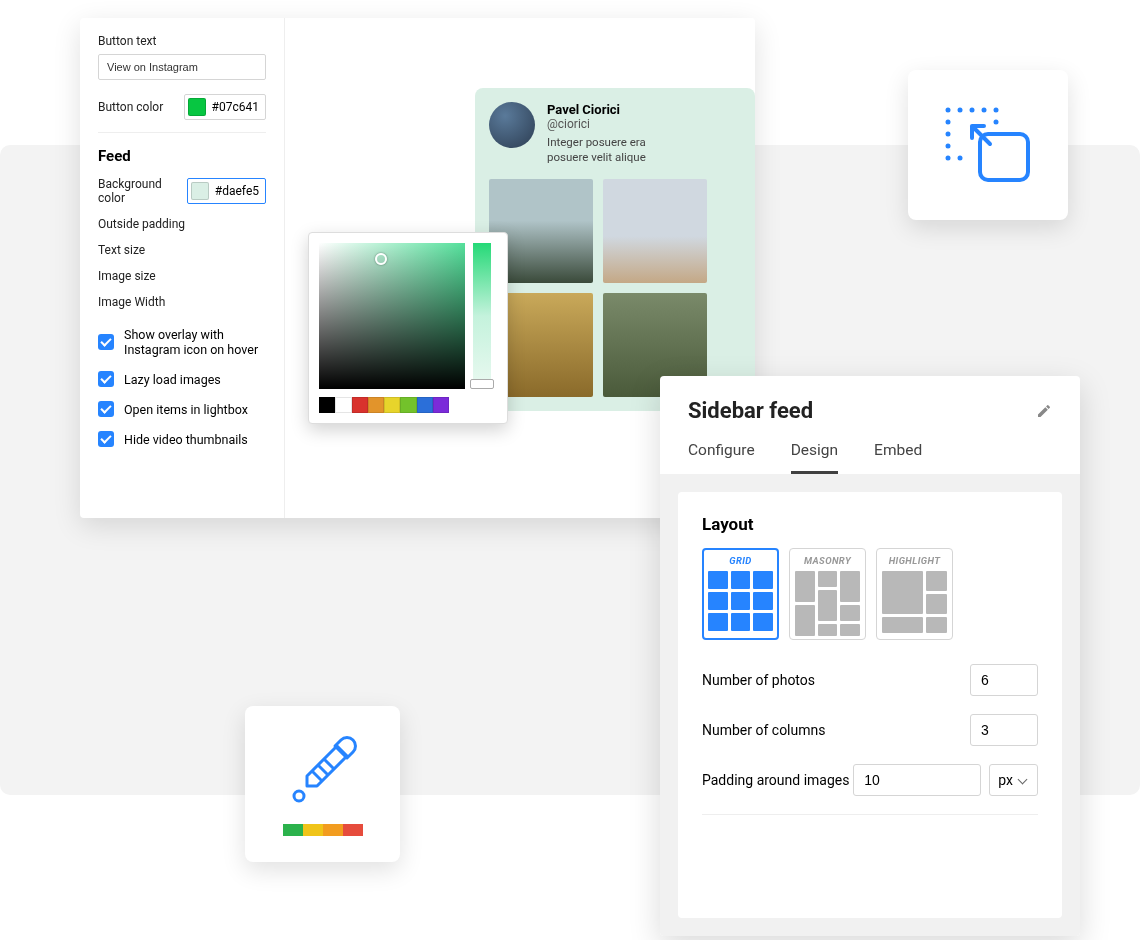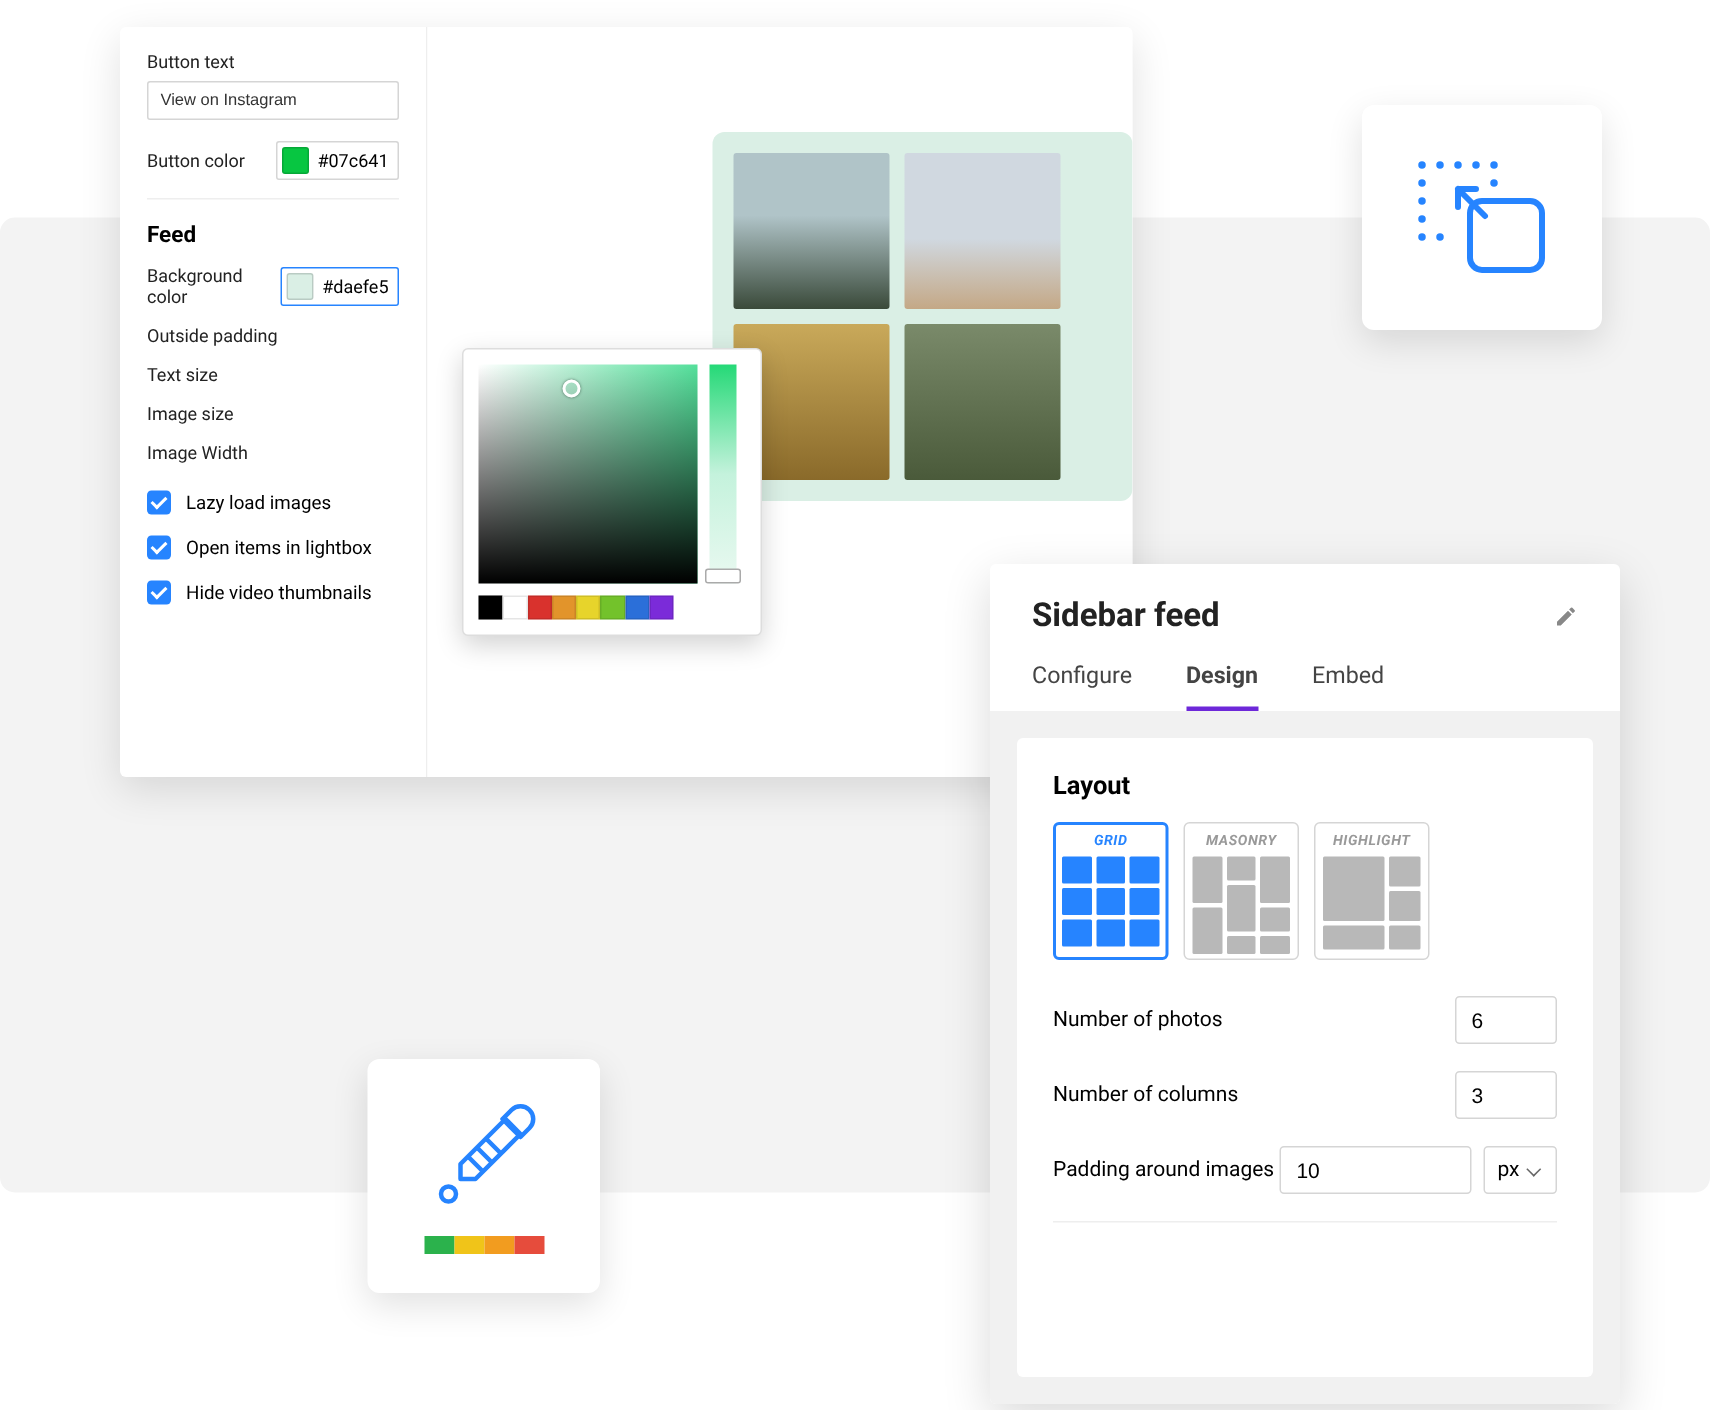--- a/index.html
+++ b/index.html
@@ -258,22 +258,22 @@
     display: flex;
     gap: 36px;
   }
   .tab {
     font-size: 15.5px;
     color: #444;
     padding-bottom: 12px;
     cursor: pointer;
   }
   .tab.active {
-    font-weight: 700;
-    border-bottom: 3px solid #6d28d9;
+    font-weight: 400;
+    border-bottom: 3px solid #404040;
   }
   .panel2-body-bg {
     background: #f1f1f1;
     flex: 1;
     padding: 18px;
   }
   .panel2-body {
     background: #fff;
     border-radius: 4px;
     padding: 22px 24px;
@@ -473,34 +473,49 @@
       </div>
     <div class="row">
         <div class="label-sm" style="margin-bottom:0">Image size</div>
       </div>
     <div class="row" style="margin-bottom:18px">
         <div class="label-sm" style="margin-bottom:0">Image Width</div>
       </div>
 
     <div class="check-row">
       <span class="checkbox"></span>
+      <span>Show overlay with Instagram icon on hover</span>
+    </div>
+    <div class="check-row">
+      <span class="checkbox"></span>
       <span>Lazy load images</span>
     </div>
     <div class="check-row">
       <span class="checkbox"></span>
       <span>Open items in lightbox</span>
     </div>
     <div class="check-row">
       <span class="checkbox"></span>
       <span>Hide video thumbnails</span>
     </div>
   </div>
 
   <div class="panel1-right">
     <div class="preview-card">
+      <div class="profile">
+        <div class="avatar"></div>
+        <div>
+          <div class="profile-name">Pavel Ciorici</div>
+          <div class="profile-handle">@ciorici</div>
+          <div class="profile-bio">
+            <span>Integer posuere era</span><br>
+            <span>posuere velit alique</span>
+          </div>
+        </div>
+      </div>
       <div class="feed-grid">
         <div class="feed-img a"></div>
         <div class="feed-img b"></div>
         <div class="feed-img c"></div>
         <div class="feed-img d"></div>
       </div>
     </div>
   </div>
 </div>
 

